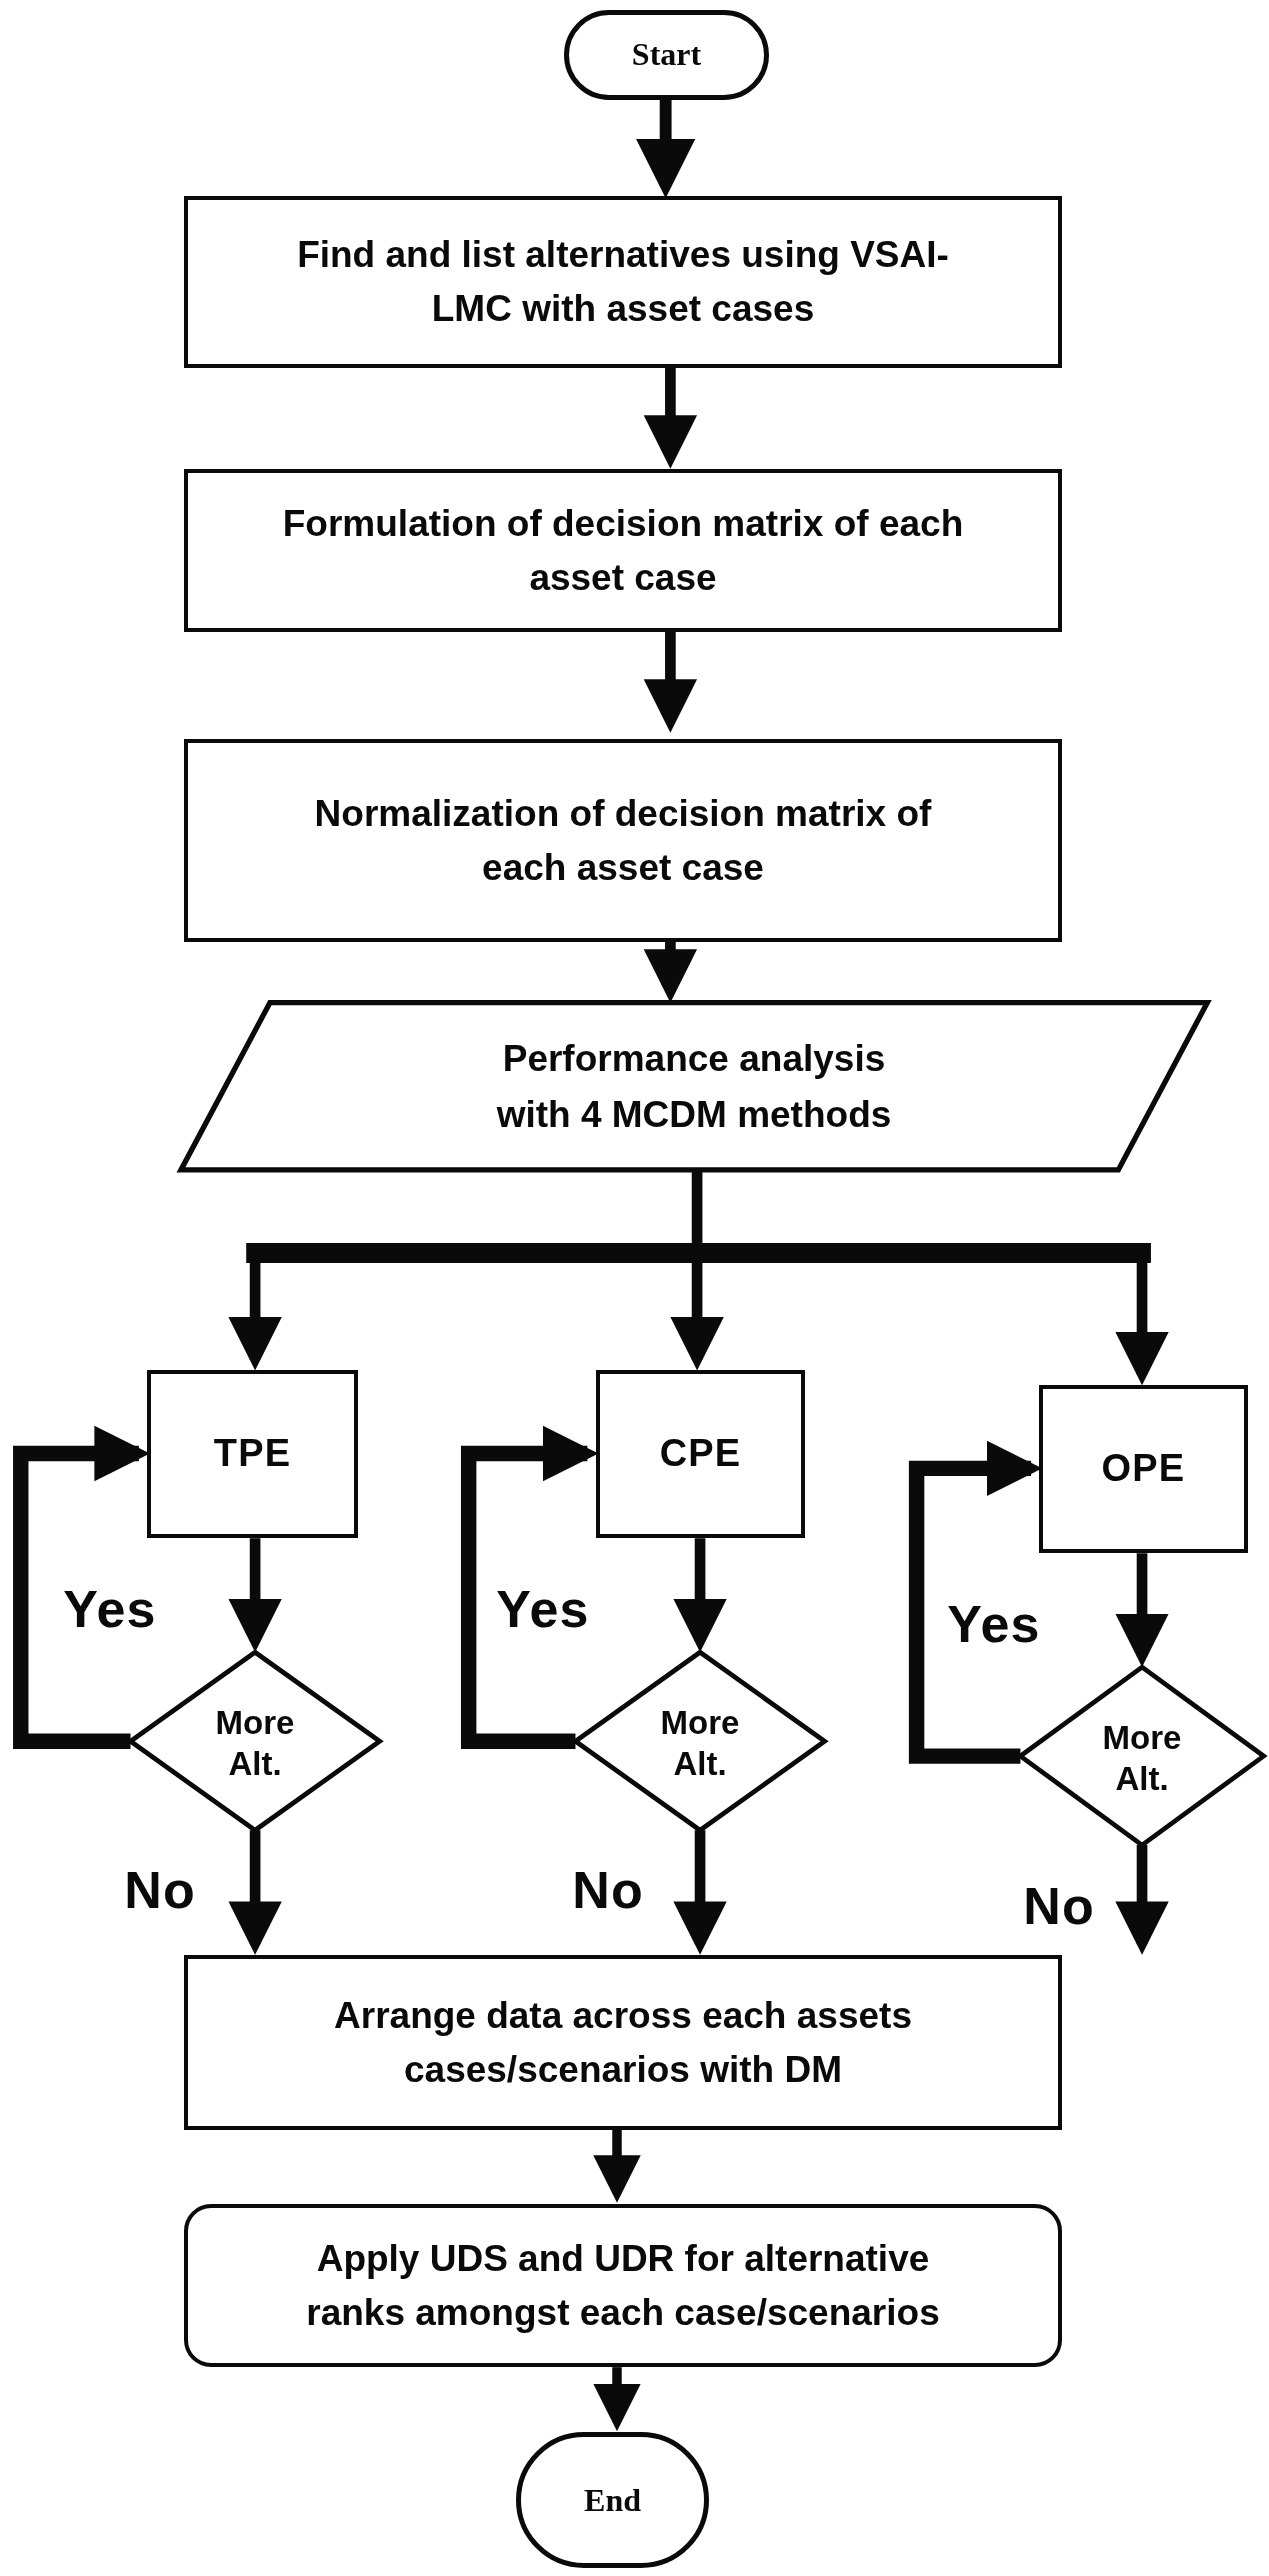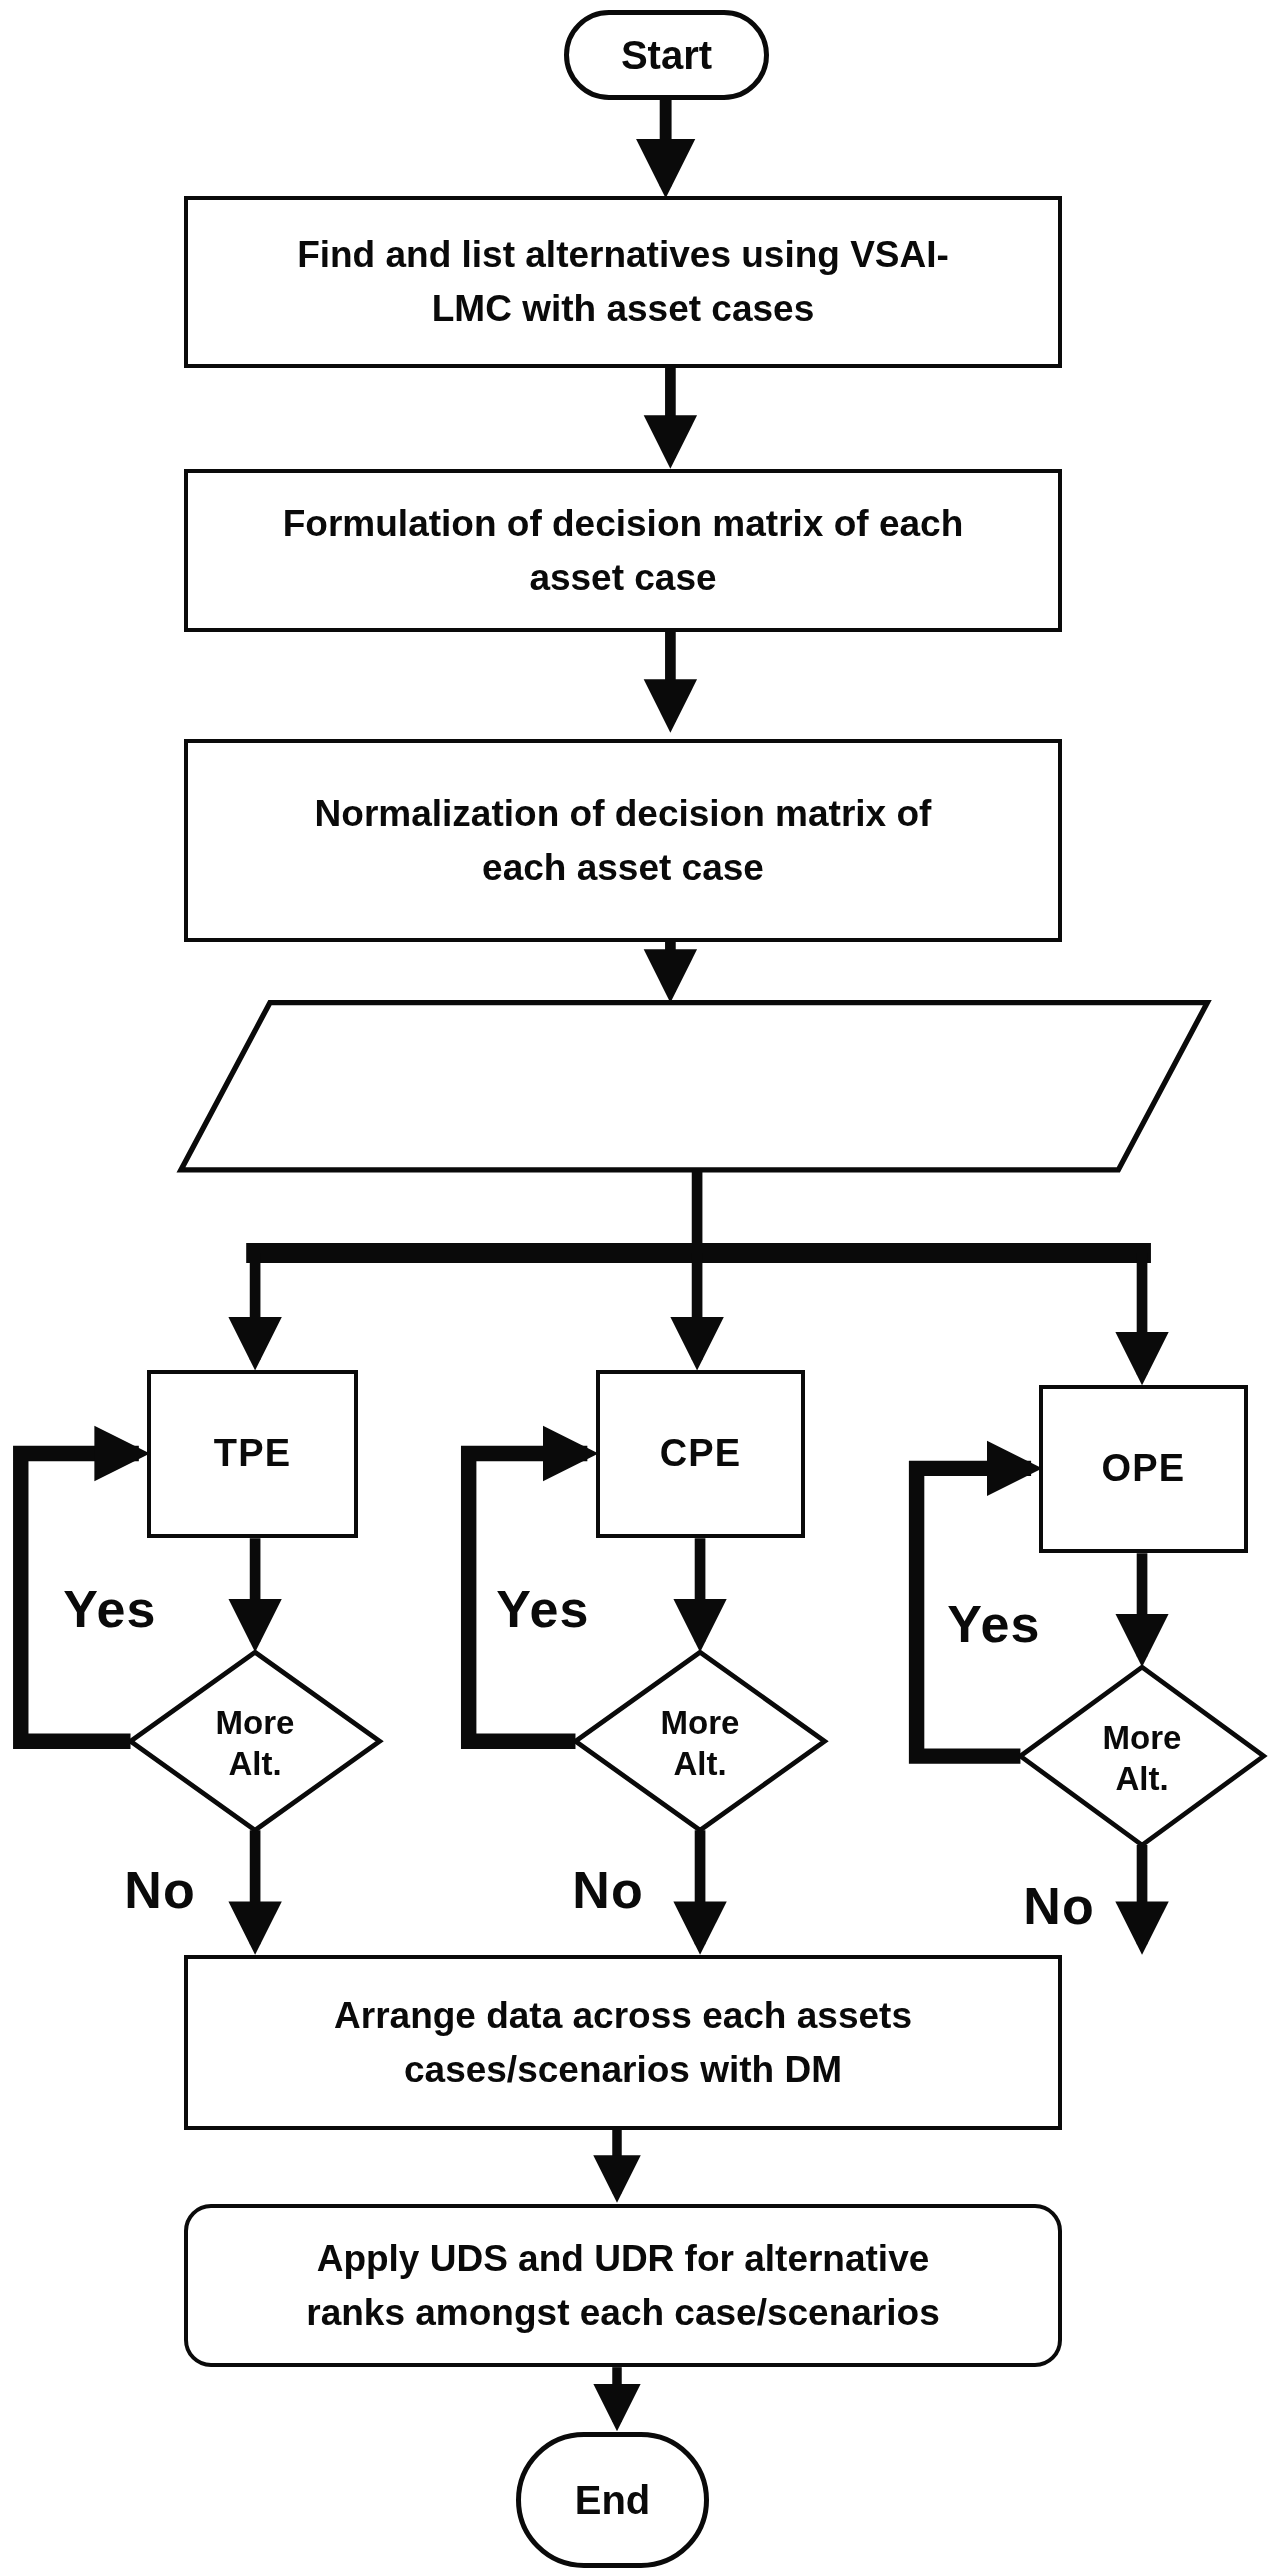--- a/index.html
+++ b/index.html
@@ -23,21 +23,21 @@
     background:#ffffff;
     border:4.7px solid #0a0a0a;
     font-weight:bold;
     color:#0a0a0a;
     white-space:pre-line;
     line-height:1.45;
   }
   .stadium { border-radius:593px; border-width:5.3px; }
   .process  { font-size:37px; }
   .method-box { font-size:38px; border-width:4.2px; letter-spacing:1.2px; }
-  .terminal { font-size:40px; }
+  .terminal { font-size:32px;font-family:Liberation Serif, serif; }
   .io-text {
     position:absolute;
     display:flex; align-items:center; justify-content:center;
     text-align:center;
     font-weight:bold; font-size:37px; line-height:1.5;
     white-space:pre-line;
     background:transparent;
   }
   .diamond-label {
     position:absolute;
@@ -113,20 +113,24 @@
   <div class="node process" style="left:184px; top:469px; width:878px; height:163px;">
     <span>Formulation of decision matrix of each
 asset case</span>
   </div>
 
   <div class="node process" style="left:184px; top:739px; width:878px; height:203px;">
     <span>Normalization of decision matrix of
 each asset case</span>
   </div>
 
+  <div class="io-text" style="left:267px; top:1009px; width:854px; height:155px;">
+    <span>Performance analysis
+with 4 MCDM methods</span>
+  </div>
 
   <div class="node method-box" style="left:147px; top:1370px; width:211px; height:168px;">
     <span>TPE</span>
   </div>
   <div class="node method-box" style="left:596px; top:1370px; width:209px; height:168px;">
     <span>CPE</span>
   </div>
   <div class="node method-box" style="left:1039px; top:1385px; width:209px; height:168px;">
     <span>OPE</span>
   </div>

